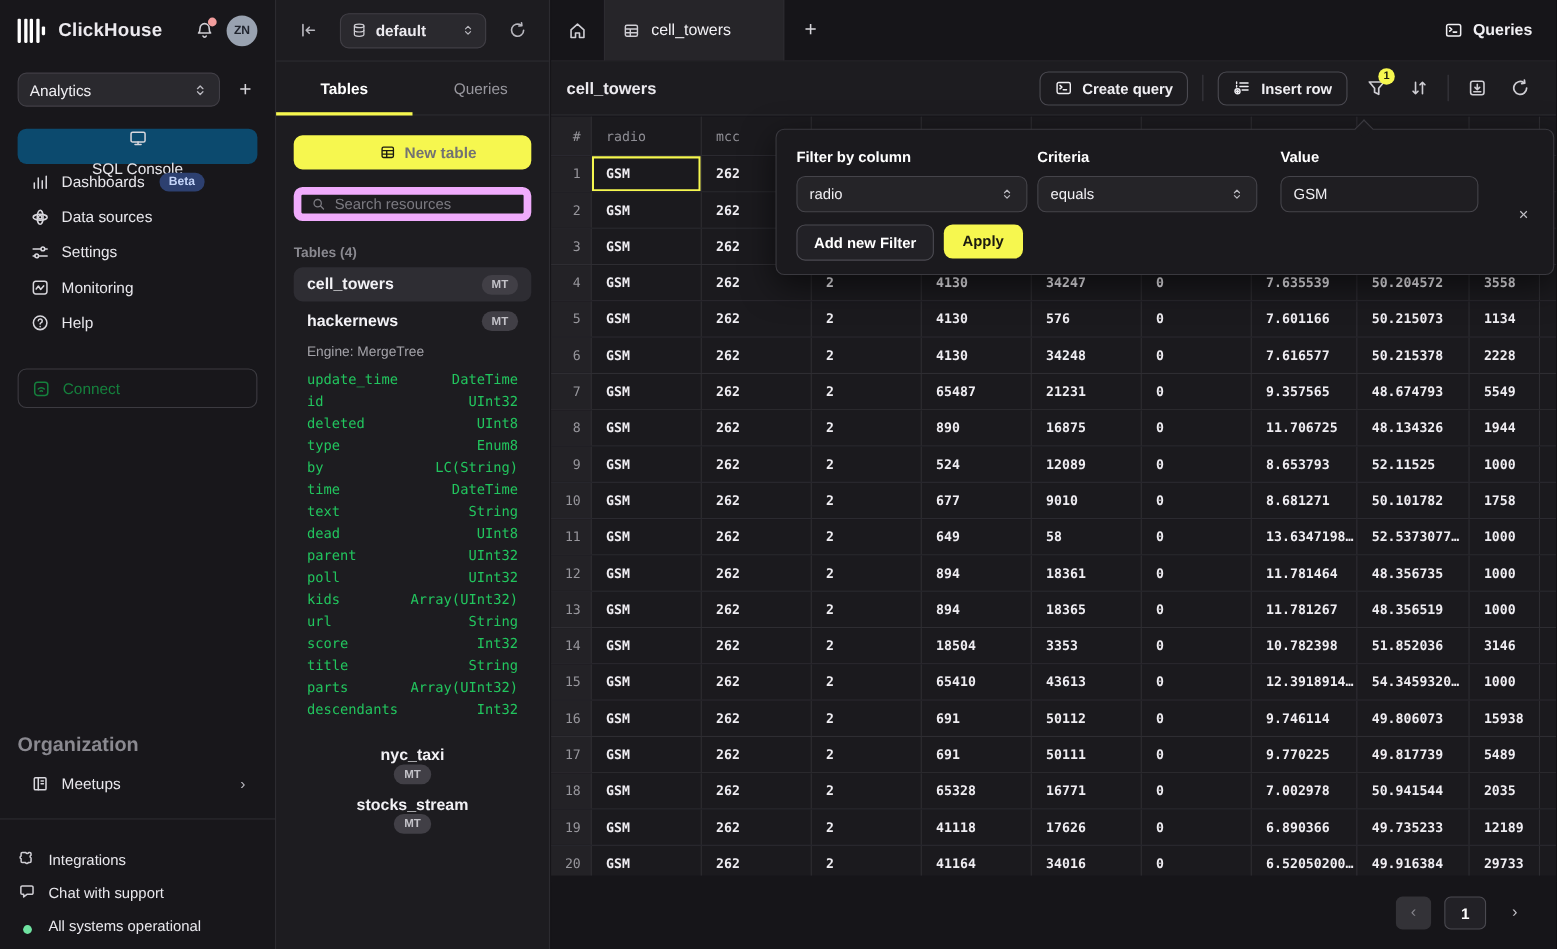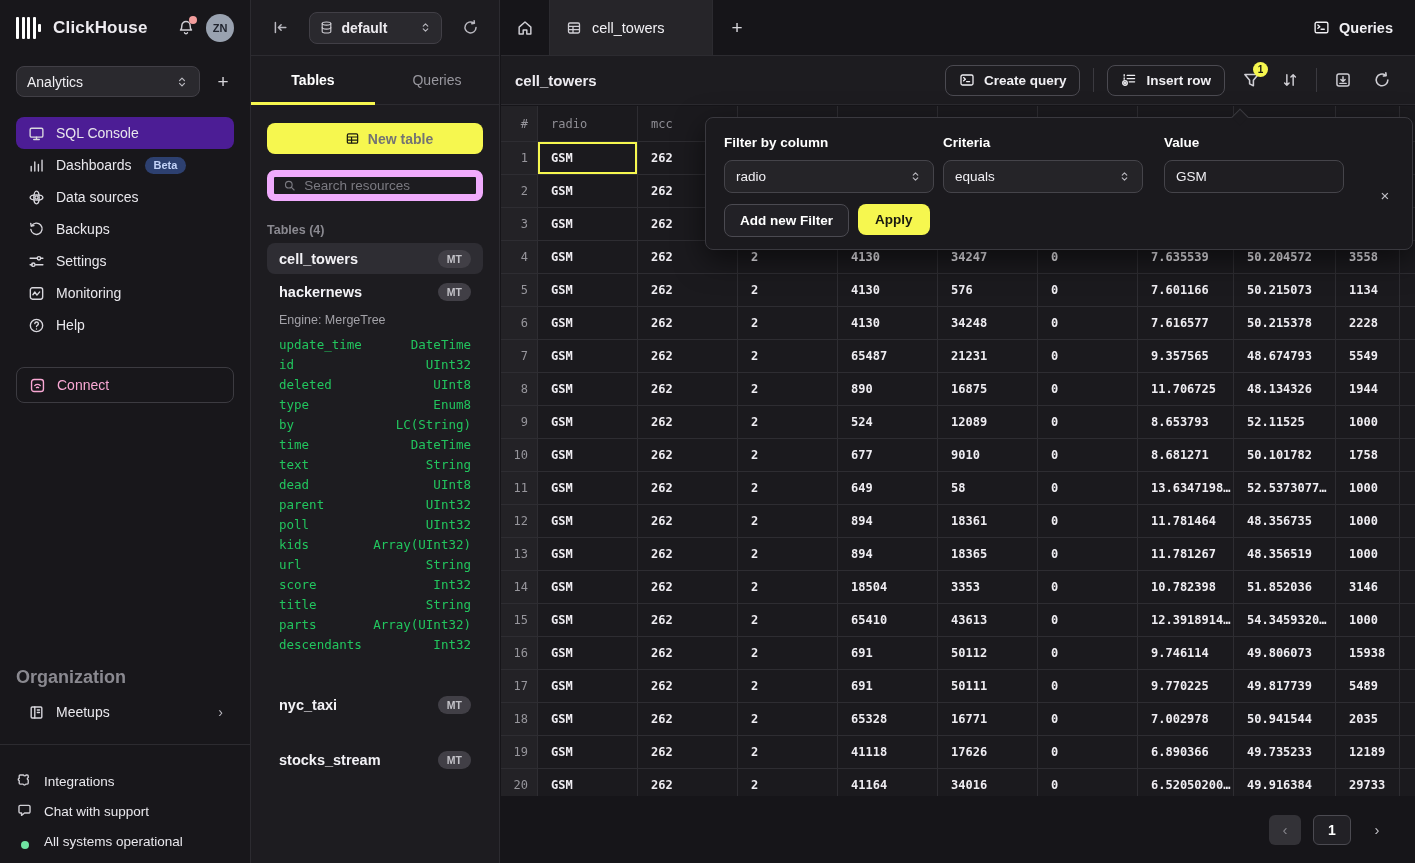--- a/index.html
+++ b/index.html
@@ -27,25 +27,25 @@
   .workspace-row { margin-top:10px; display:flex; align-items:center; gap:12px; }
   .select-box { flex:1; height:31px; background:#2a292e; border:1px solid #413f46; border-radius:8px;
     display:flex; align-items:center; padding:0 10px; gap:8px; font-size:14px; color:#f0eff3; cursor:pointer; }
   .updown { color:#b9b8bf; }
   .plus-btn { width:22px; height:22px; display:flex; align-items:center; justify-content:center;
     color:#d6d5da; font-size:19px; font-weight:400; cursor:pointer; }
   .nav { margin-top:20px; display:flex; flex-direction:column; gap:0; }
   .nav-item { height:32px; display:flex; align-items:center; gap:11px; padding:0 11px; border-radius:8px;
     color:#e8e7ec; cursor:pointer; }
   .nav-item .ic { width:18px; height:18px; display:flex; align-items:center; justify-content:center; color:#d8d7dd; }
-  .nav-item.active { background:#4c1d95; }
+  .nav-item.active { background:#0c4a6e;flex-direction:column; }
   .badge-beta { margin-left:2px; background:#2d4070; color:#c3d3f8; font-size:11px; font-weight:600;
     padding:2.5px 9px; border-radius:20px; }
   .connect-btn { margin-top:26px; height:36px; border:1px solid #3c3b41; border-radius:8px;
-    display:flex; align-items:center; gap:11px; padding:0 12px; cursor:pointer; color:#f9a8d4; }
+    display:flex; align-items:center; gap:11px; padding:0 12px; cursor:pointer; color:#15803d; }
   .org-label { color:#8a8990; font-size:18px; font-weight:600; margin-bottom:8px; }
   .sb-bottom { margin-top:auto; }
   .divider-h { border-top:1px solid #2c2b30; margin:16px -16px 14px -16px; }
   .foot-item { height:30px; display:flex; align-items:flex-end; gap:11px; color:#e9e8ed; font-size:13.5px; cursor:pointer; }
   .foot-item .ic { width:17px; height:17px; display:flex; align-items:center; justify-content:center; color:#cfced4; }
   .green-dot { width:8px; height:8px; border-radius:50%; background:#6fe3a1; margin:0 4.5px; }
   .sb-pad-bottom { height:14px; }
   .chev-r { margin-left:auto; color:#b9b8bf; }
 
   
@@ -75,21 +75,21 @@
   .tables-heading { margin-top:22px; margin-bottom:6px; color:#8a8990; font-size:12.5px; font-weight:600; }
   .tbl-item { height:31px; display:flex; align-items:center; justify-content:space-between;
     padding:0 12px; border-radius:8px; cursor:pointer; margin-bottom:2px; }
   .tbl-item.selected { background:#2e2d33; }
   .tbl-item .nm { font-size:14.5px; font-weight:600; color:#f2f1f5; }
   .mt-pill { background:#413f46; color:#c3c2c8; font-size:10.5px; font-weight:600;
     padding:3px 9px; border-radius:20px; }
   .engine-line { color:#a3a2a8; font-size:12.5px; padding:4px 12px 2px 12px; }
   .schema { padding:6px 12px 10px 12px; }
   .schema-row { display:flex; justify-content:space-between; font-size:12.5px; line-height:20px; color:#22c55e; }
-  .gap-lg { margin-top:24px; }
+  .gap-lg { margin-top:14px;flex-direction:column; }
 
   
   .main { position:absolute; left:501px; top:0; right:0; height:863px; background:#161519; }
   .tabbar { height:56px; display:flex; align-items:stretch; border-bottom:1px solid #2c2b30; }
   .home-tab { width:48px; display:flex; align-items:center; justify-content:center; color:#cfced4; cursor:pointer; }
   .main-tab { width:164px; background:#262529; border-left:1px solid #2c2b30; border-right:1px solid #2c2b30;
     display:flex; align-items:center; gap:10px; padding:0 16px; cursor:pointer; }
   .main-tab .ic { color:#cfced4; }
   .main-tab .lbl { font-size:14.5px; color:#f2f1f5; }
   .tab-add { width:48px; display:flex; align-items:center; justify-content:center; color:#d6d5da;
@@ -216,29 +216,20 @@
         </div>
         <div class="nav-item">
           <span class="ic">
             <svg width="17" height="17" viewBox="0 0 16 16" fill="none" stroke="currentColor" stroke-width="1.3" stroke-linecap="round" stroke-linejoin="round">
               <circle cx="8" cy="8" r="1.5"></circle>
               <ellipse cx="8" cy="8" rx="6" ry="2.5"></ellipse>
               <ellipse cx="8" cy="8" rx="2.5" ry="6"></ellipse>
             </svg>
           </span>
           <span>Data sources</span>
-        </div>
-        <div class="nav-item">
-          <span class="ic">
-            <svg width="17" height="17" viewBox="0 0 16 16" fill="none" stroke="currentColor" stroke-width="1.3" stroke-linecap="round" stroke-linejoin="round">
-              <path d="M3.4 4.6A5.3 5.3 0 1 1 2.7 8"></path>
-              <path d="M2.6 2.2l.4 2.6 2.6-.4"></path>
-            </svg>
-          </span>
-          <span>Backups</span>
         </div>
         <div class="nav-item">
           <span class="ic">
             <svg width="17" height="17" viewBox="0 0 16 16" fill="none" stroke="currentColor" stroke-width="1.3" stroke-linecap="round" stroke-linejoin="round">
               <path d="M2 5h6.6M12 5h2M2 11h2M7.2 11H14"></path>
               <circle cx="10.3" cy="5" r="1.6"></circle>
               <circle cx="5" cy="11" r="1.6"></circle>
             </svg>
           </span>
           <span>Settings</span>

